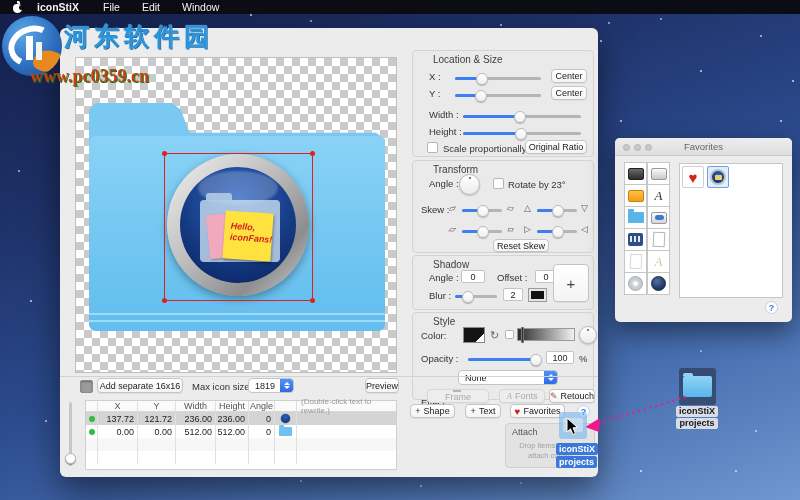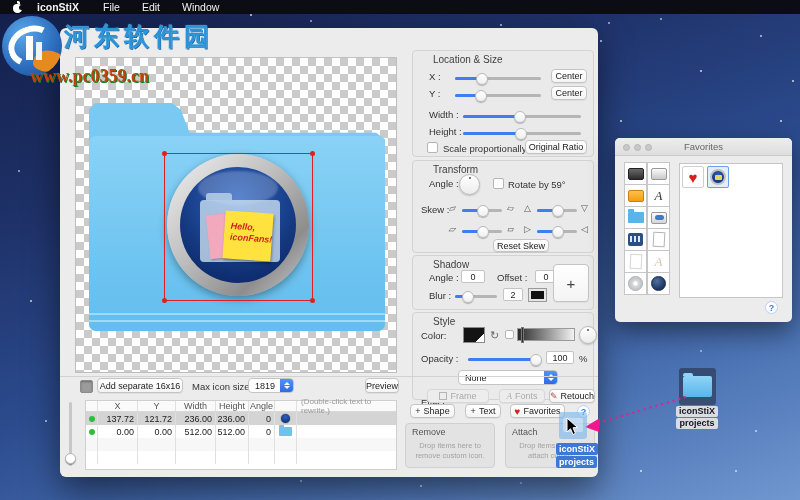--- a/index.html
+++ b/index.html
@@ -272,21 +272,21 @@
     <div class="btn" style="left:112px;top:89px;width:62px;height:14px;">Original Ratio</div>
   </div>
 
   <div class="sec" style="top:132px;height:93px;">
     <div class="sec-title">Transform</div>
     <div class="lbl" style="left:16px;top:17px;">Angle :</div>
     <div class="dial" style="left:46px;top:13px;width:21px;height:21px;">
         <span class="pt"></span>
       </div>
     <div class="cb" style="left:80px;top:17px;"></div>
-    <div class="lbl" style="left:95px;top:18px;">Rotate by 59°</div>
+    <div class="lbl" style="left:95px;top:18px;">Rotate by 23°</div>
     <div class="lbl" style="left:8px;top:43px;">Skew :</div>
     <span class="glyph" style="left:36px;top:42px;transform:skewY(-8deg);">▱</span>
     <div class="slider" style="left:49px;top:48px;width:40px;">
       <div class="fill" style="width:50%;"></div>
         <div class="knob" style="left:38%;"></div>
       </div>
     <span class="glyph" style="left:94px;top:42px;transform:skewY(8deg);">▱</span>
     <span class="glyph" style="left:111px;top:42px;">△</span>
     <div class="slider" style="left:124px;top:48px;width:40px;">
       <div class="fill" style="width:50%;"></div>
@@ -344,21 +344,21 @@
     <div class="field" style="left:133px;top:38px;width:28px;height:13px;">100</div>
     <div class="lbl" style="left:166px;top:40px;">%</div>
     <div class="lbl" style="left:8px;top:60px;margin-top:24px;">Effect :</div>
     <div class="select" style="left:45px;top:57px;width:100px;height:15px;">
       <span class="val">None</span>
       <span class="stepper">
           <b class="up"></b>
           <b class="dn"></b>
         </span>
     </div>
-    <div class="btn disabled" style="left:14px;top:76px;width:62px;height:14px;">
+    <div class="btn disabled" style="left:14px;top:76px;width:62px;height:14px;flex-direction:column;">
       <span style="width:8px;height:8px;border:1px solid #b5b5b5;margin-right:3px;"></span>
       <span>Frame</span>
       </div>
     <div class="btn disabled" style="left:86px;top:76px;width:46px;height:14px;">
       <span style="font-family:'Liberation Serif',serif;font-style:italic;margin-right:3px;color:#b0b0b0;">A</span>
       <span>Fonts</span>
       </div>
     <div class="btn" style="left:136px;top:76px;width:46px;height:14px;">
       <span style="color:#b0443a;margin-right:3px;">✎</span>
       <span>Retouch</span>
@@ -449,25 +449,20 @@
   <div class="btn" style="left:405px;top:376px;width:36px;height:14px;">
     <span class="plus">+</span>
     <span>Text</span>
     </div>
   <div class="btn" style="left:450px;top:376px;width:55px;height:14px;">
     <span class="heart">♥</span>
     <span>Favorites</span>
     </div>
   <div class="help-btn" style="left:517px;top:377px;">?</div>
 
-  <div class="zone" style="left:345px;">
-    <div class="zt">Remove</div>
-    <div class="zl" style="top:17px;">Drop items here to</div>
-    <div class="zl" style="top:27px;">remove custom icon.</div>
-  </div>
   <div class="zone" style="left:445px;">
     <div class="zt">Attach</div>
     <div class="zl" style="top:17px;">Drop items here to</div>
     <div class="zl" style="top:27px;">attach curren</div>
   </div>
 </div>
 
 <div class="wm wm-logo">
   <span class="sw"></span>
     <span class="or"></span>

